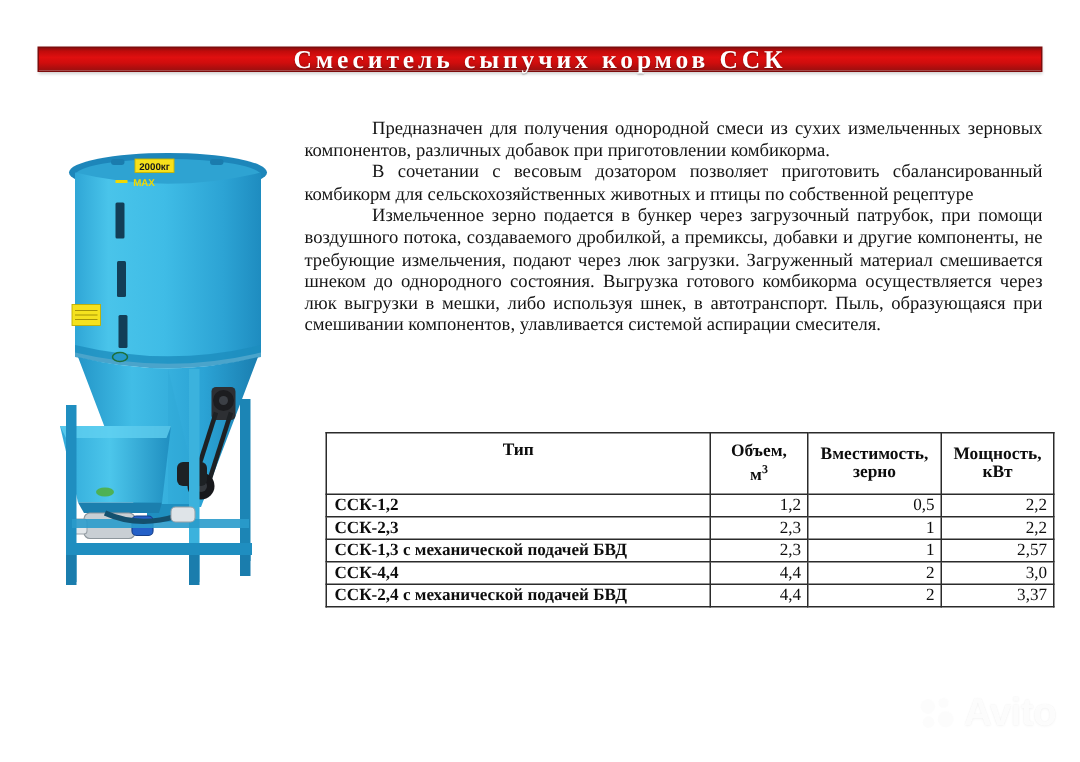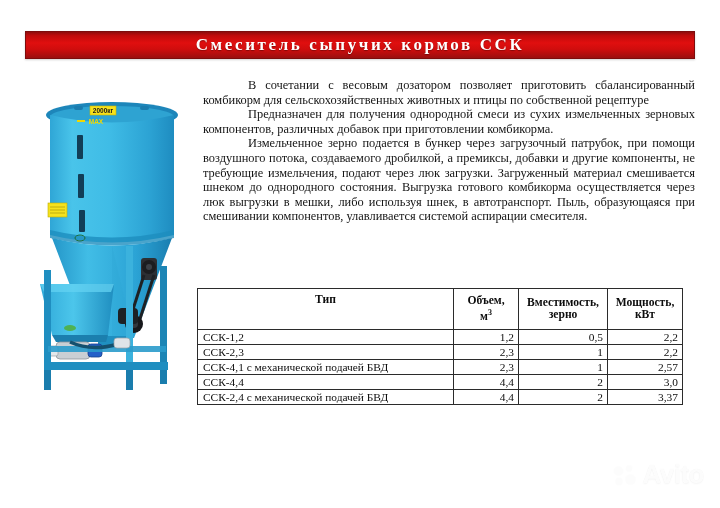--- a/index.html
+++ b/index.html
@@ -8,21 +8,21 @@
     background:#ffffff;
     font-family:"Liberation Serif","DejaVu Serif",serif;
     color:#111;
     overflow:hidden;
     position:relative;
   }
   .page{position:relative;width:720px;height:508px;}
 
   
   .banner{
-    position:absolute;left:25px;top:31px;width:670px;height:28px;
+    position:absolute;left:25px;top:31px;width:670px;height:17px;
     background:linear-gradient(180deg,#8f0d0d 0%,#c00b0b 14%,#e00f0f 42%,#d00d0d 66%,#9b0f0f 100%);
     border:1px solid #7d0c0c;
     box-sizing:border-box;
     display:flex;align-items:center;justify-content:center;
     box-shadow:0 1px 2px rgba(0,0,0,.18);
   }
   .banner-title{
     color:#ffffff;
     font-size:17px;
     font-weight:bold;
@@ -39,21 +39,21 @@
   .body-text{
     position:absolute;left:203px;top:78px;width:492px;
     font-size:12.4px;line-height:14.6px;
     text-align:justify;
     color:#141414;
   }
   .body-text p{margin:0;text-indent:45px;}
 
   
   .spec-table{
-    position:absolute;left:197px;top:288px;width:485px;
+    position:absolute;left:217px;top:288px;width:485px;
     border-collapse:collapse;
     font-size:11.4px;
     color:#0d0d0d;
     table-layout:fixed;
   }
   .spec-table th,.spec-table td{
     border:1px solid #2b2b2b;
     padding:0 4px;
     box-sizing:border-box;
   }
@@ -62,21 +62,21 @@
     font-weight:bold;
     text-align:center;
     vertical-align:middle;
     font-size:11.6px;
     line-height:12.5px;
   }
   .spec-table thead th.type-head{vertical-align:top;padding-top:5px;}
   .spec-table tbody td{
     height:15px;
     line-height:14px;
-    font-weight:normal;
+    font-weight:bold;
     vertical-align:middle;
   }
   .spec-table tbody td.name{text-align:left;padding-left:5px;}
   .spec-table tbody td.num{text-align:right;font-weight:normal;}
   .sup{font-size:8px;vertical-align:super;}
 
   
   .watermark{
     position:absolute;right:16px;bottom:18px;
     display:flex;align-items:center;gap:4px;
@@ -186,22 +186,22 @@
       <rect x="22" y="300" width="7" height="20" fill="#1a7dad"></rect>
       <rect x="104" y="300" width="7" height="20" fill="#1a7dad"></rect>
       <rect x="138" y="300" width="7" height="14" fill="#1a7dad"></rect>
 
       <path d="M48 272 Q70 282 96 274" stroke="#14506e" stroke-width="3.5" fill="none"></path>
       <rect x="92" y="268" width="16" height="10" rx="3" fill="#dfe4e8" stroke="#9aa2a8" stroke-width=".7"></rect>
     </svg>
   </div>
 
   <div class="body-text">
+    <p>Предназначен для получения однородной смеси из сухих измельченных зерновых компонентов, различных добавок при приготовлении комбикорма.</p>
     <p>В сочетании с весовым дозатором позволяет приготовить сбалансированный комбикорм для сельскохозяйственных животных и птицы по собственной рецептуре</p>
-    <p>Предназначен для получения однородной смеси из сухих измельченных зерновых компонентов, различных добавок при приготовлении комбикорма.</p>
     <p>Измельченное зерно подается  в бункер через загрузочный патрубок, при помощи воздушного потока, создаваемого дробилкой, а премиксы, добавки и другие компоненты, не требующие измельчения, подают через люк загрузки. Загруженный материал смешивается шнеком до однородного состояния. Выгрузка готового комбикорма осуществляется через люк выгрузки в мешки, либо используя шнек, в автотранспорт. Пыль, образующаяся при смешивании компонентов, улавливается системой аспирации смесителя.</p>
   </div>
 
   <table class="spec-table">
     <colgroup>
       <col style="width:256px">
       <col style="width:65px">
       <col style="width:89px">
       <col style="width:75px">
     </colgroup>
@@ -229,21 +229,21 @@
         <td class="num">0,5</td>
         <td class="num">2,2</td>
       </tr>
       <tr>
         <td class="name">ССК-2,3</td>
         <td class="num">2,3</td>
         <td class="num">1</td>
         <td class="num">2,2</td>
       </tr>
       <tr>
-        <td class="name">ССК-4,1  с механической подачей БВД</td>
+        <td class="name">ССК-1,3  с механической подачей БВД</td>
         <td class="num">2,3</td>
         <td class="num">1</td>
         <td class="num">2,57</td>
       </tr>
       <tr>
         <td class="name">ССК-4,4</td>
         <td class="num">4,4</td>
         <td class="num">2</td>
         <td class="num">3,0</td>
       </tr>

